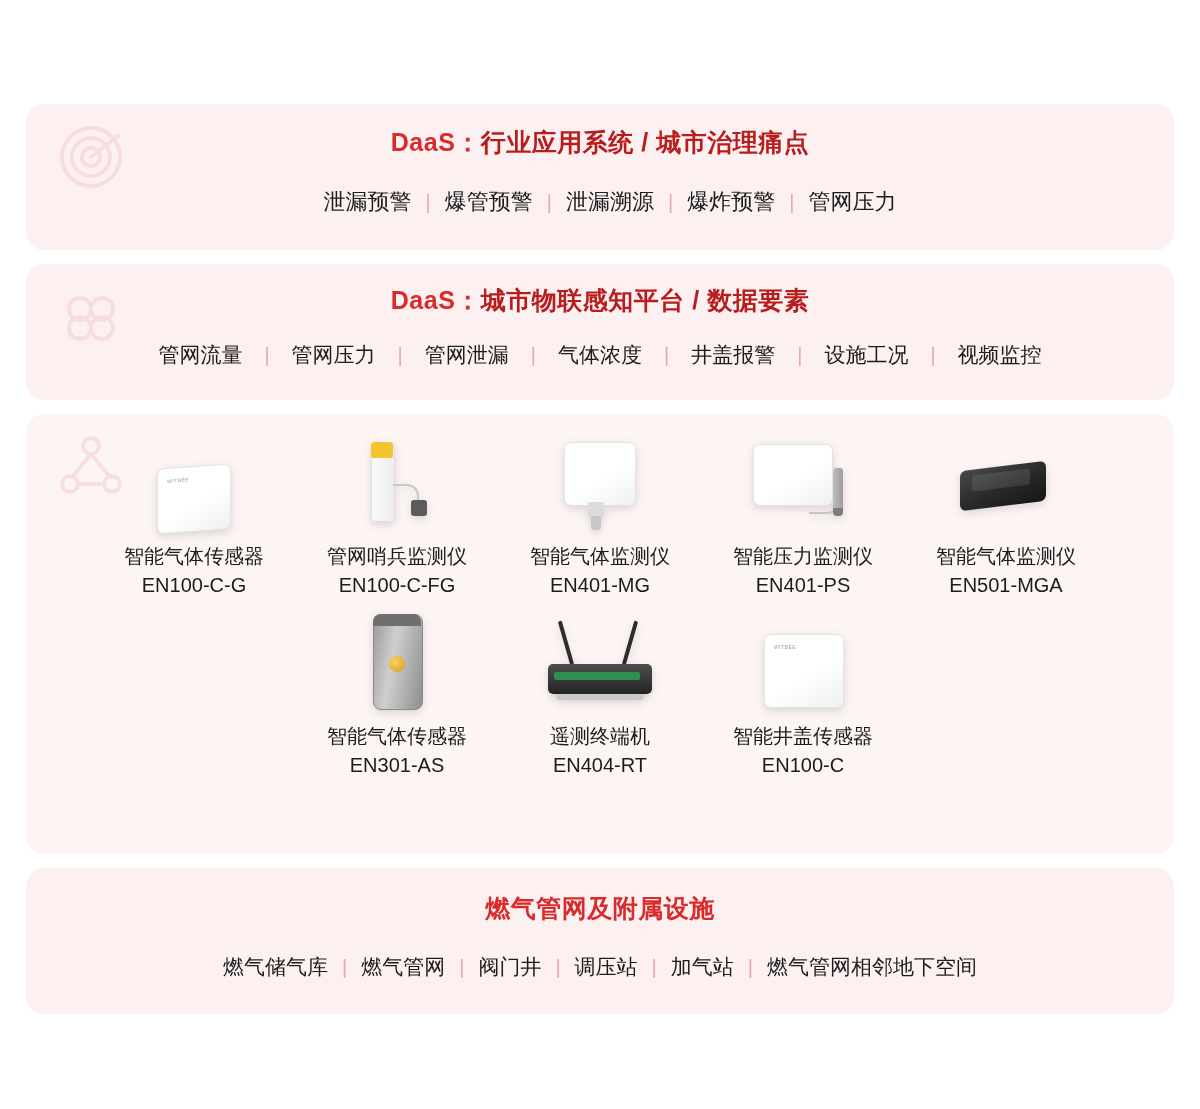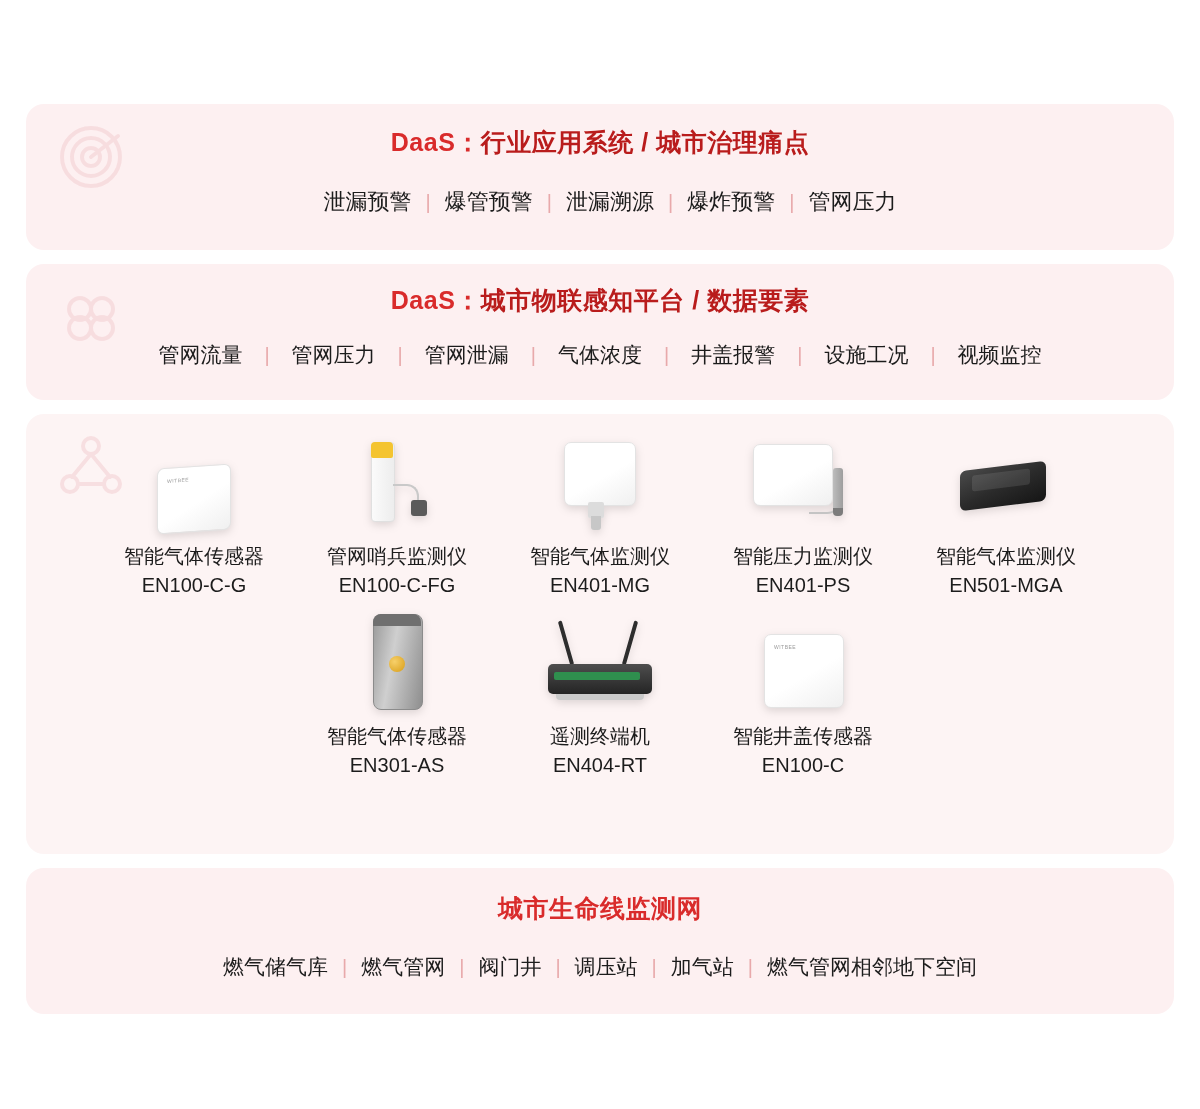--- a/index.html
+++ b/index.html
@@ -389,21 +389,21 @@
           </div>
         </div>
         <div class="device-name">智能井盖传感器</div>
         <div class="device-model">EN100-C</div>
       </div>
 
     </div>
   </section>
 
   <section class="band band-pipe">
-    <div class="band-title">城市生命线监测网</div>
+    <div class="band-title">燃气管网及附属设施</div>
 
     <div class="chips">
       <span class="chip">燃气储气库</span>
       <span class="divider">|</span>
       <span class="chip">燃气管网</span>
       <span class="divider">|</span>
       <span class="chip">阀门井</span>
       <span class="divider">|</span>
       <span class="chip">调压站</span>
       <span class="divider">|</span>

